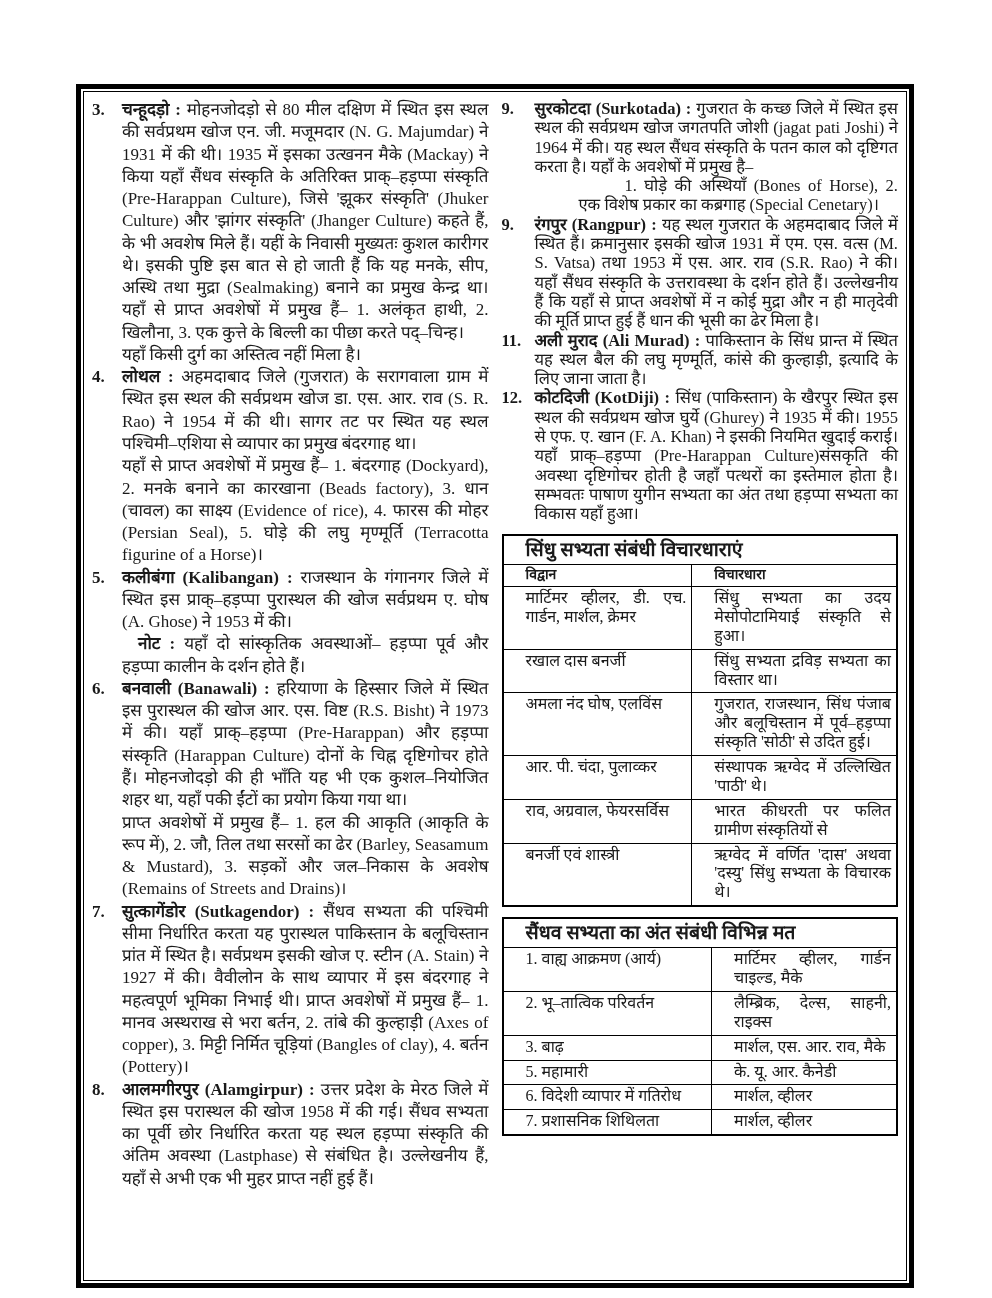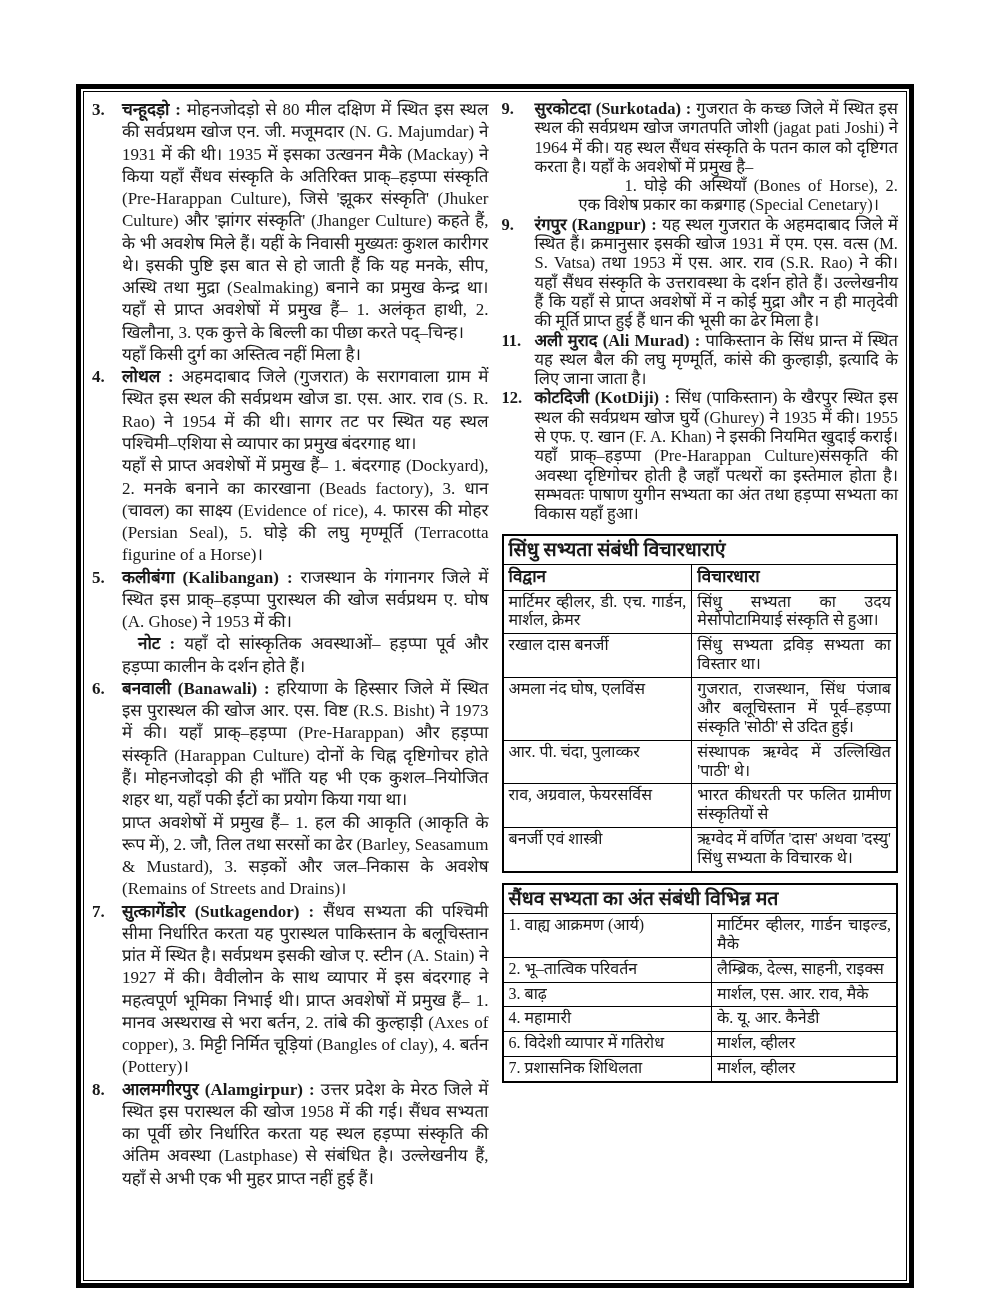--- a/index.html
+++ b/index.html
@@ -59,34 +59,34 @@
   table.dtable {
     width: 100%;
     border-collapse: collapse;
     border: 2px solid #000;
     margin-top: 10px;
     font-size: 16px;
     line-height: 1.18;
   }
   table.dtable th, table.dtable td {
     border: 1.5px solid #000;
-    padding: 2px 5px 3px 5px;
+    padding: 2px 5px 3px 22px;
     vertical-align: top;
     text-align: justify;
   }
   th.ttitle {
     text-align: center;
     font-size: 19.5px;
     font-weight: 700;
     padding: 2px 4px;
   }
   th.hcell {
     text-align: left;
     font-weight: 700;
-    font-size: 17px;
+    font-size: 14px;
   }
 </style>
 </head>
 <body>
 
 <div class="frame-outer">
   <div class="frame-inner">
     <div class="cols">
 
       <div class="col col-left">
@@ -229,21 +229,21 @@
             </tr>
             <tr>
               <td>2. भू–तात्विक परिवर्तन</td>
               <td>लैम्ब्रिक, देल्स, साहनी, राइक्स</td>
             </tr>
             <tr>
               <td>3. बाढ़</td>
               <td>मार्शल, एस. आर. राव, मैके</td>
             </tr>
             <tr>
-              <td>4. महामारी</td>
+              <td>5. महामारी</td>
               <td>के. यू. आर. कैनेडी</td>
             </tr>
             <tr>
               <td>6. विदेशी व्यापार में गतिरोध</td>
               <td>मार्शल, व्हीलर</td>
             </tr>
             <tr>
               <td>7. प्रशासनिक शिथिलता</td>
               <td>मार्शल, व्हीलर</td>
             </tr>

